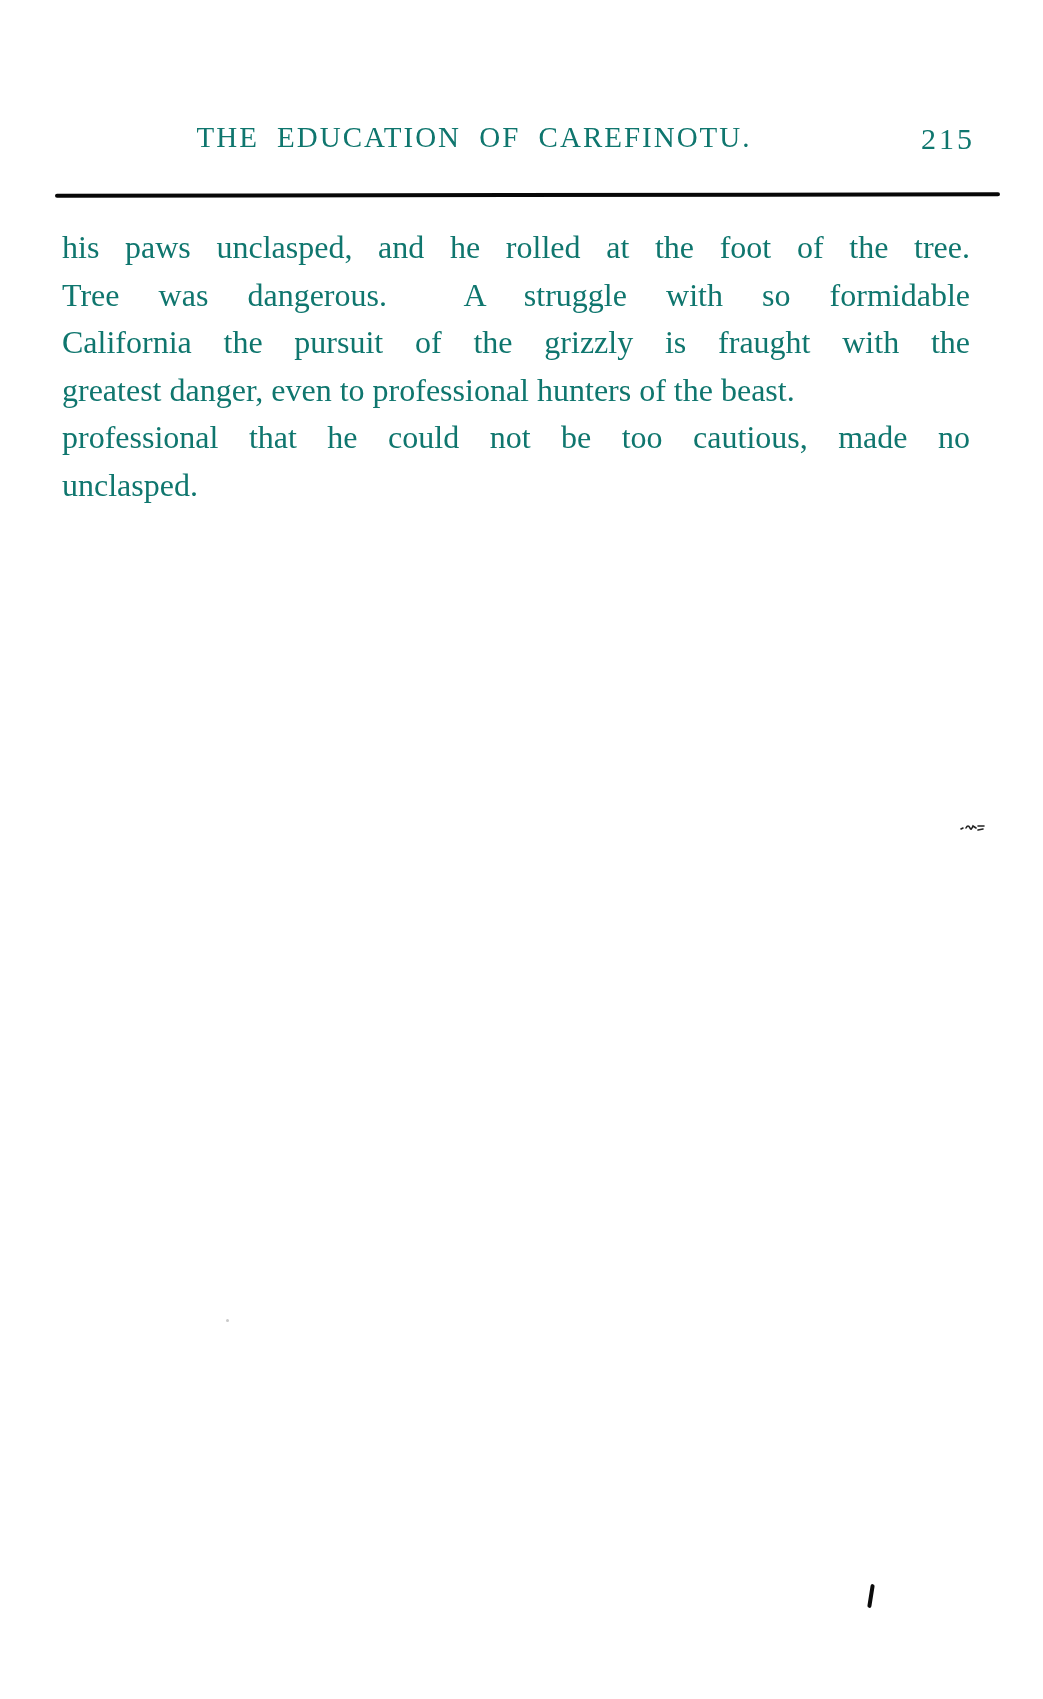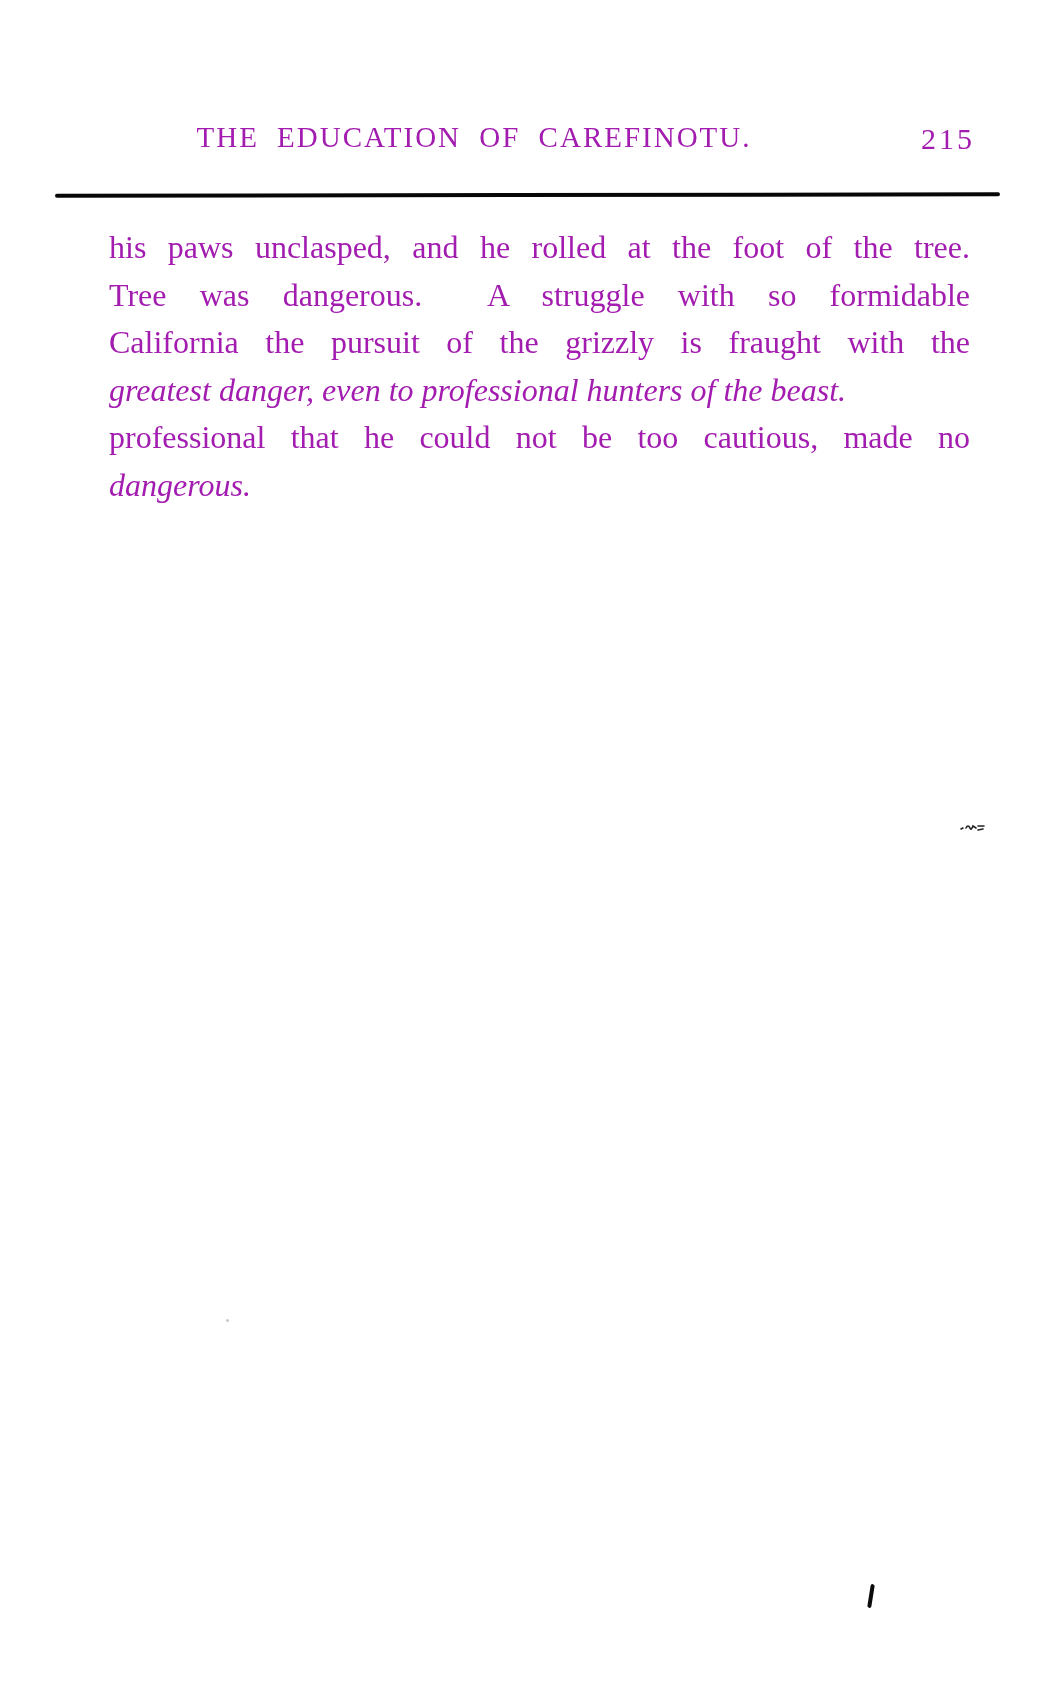--- a/index.html
+++ b/index.html
@@ -7,21 +7,21 @@
     padding: 0;
     background: #ffffff;
   }
   .page {
     position: relative;
     width: 1043px;
     height: 1699px;
     background: #ffffff;
     overflow: hidden;
     font-family: "Liberation Serif", "DejaVu Serif", serif;
-    color: #a21caf;
+    color: #0f766e;
   }
   
   .running-head {
     position: absolute;
     top: 121px;
     left: 0;
     right: 0;
     height: 46px;
   }
   .head-title {
@@ -60,28 +60,26 @@
     top: 224px;
     left: 62px;
     width: 908px;
     font-size: 32px;
     line-height: 47.6px;
   }
   .text-line {
     text-align: justify;
     text-align-last: justify;
     white-space: pre-wrap;
-    margin-left: 47px;
   }
   .text-line.indent {
     text-indent: 35px;
   }
   .text-line.para-end {
     text-align-last: left;
-    font-style: italic;
   }
   
   .ink-smudge {
     position: absolute;
     left: 960px;
     top: 820px;
     width: 26px;
     height: 14px;
   }
   .ink-dot {
@@ -118,21 +116,21 @@
 
   <main class="body-text">
     <section>
       <div class="text-line">his paws unclasped, and he rolled at the foot of the tree.</div>
       <div class="text-line">Tree was dangerous.  A struggle with so formidable</div>
       <div class="text-line">California the pursuit of the grizzly is fraught with the</div>
       <div class="text-line para-end">greatest danger, even to professional hunters of the beast.</div>
     </section>
     <section>
       <div class="text-line">professional that he could not be too cautious, made no</div>
-      <div class="text-line para-end">dangerous.</div>
+      <div class="text-line para-end">unclasped.</div>
     </section>
   </main>
 
   <svg class="ink-smudge" viewBox="0 0 26 14" xmlns="http://www.w3.org/2000/svg">
     <path d="M1 9 l2 -1 M6 8 q2 -4 4 0 q1 3 3 -2 l3 2 M18 6 l6 0 M18 10 l5 -1" stroke="#222222" stroke-width="1.6" fill="none" stroke-linecap="round"></path>
   </svg>
 
   <div class="ink-dot"></div>
 
   <div class="ink-slash"></div>

